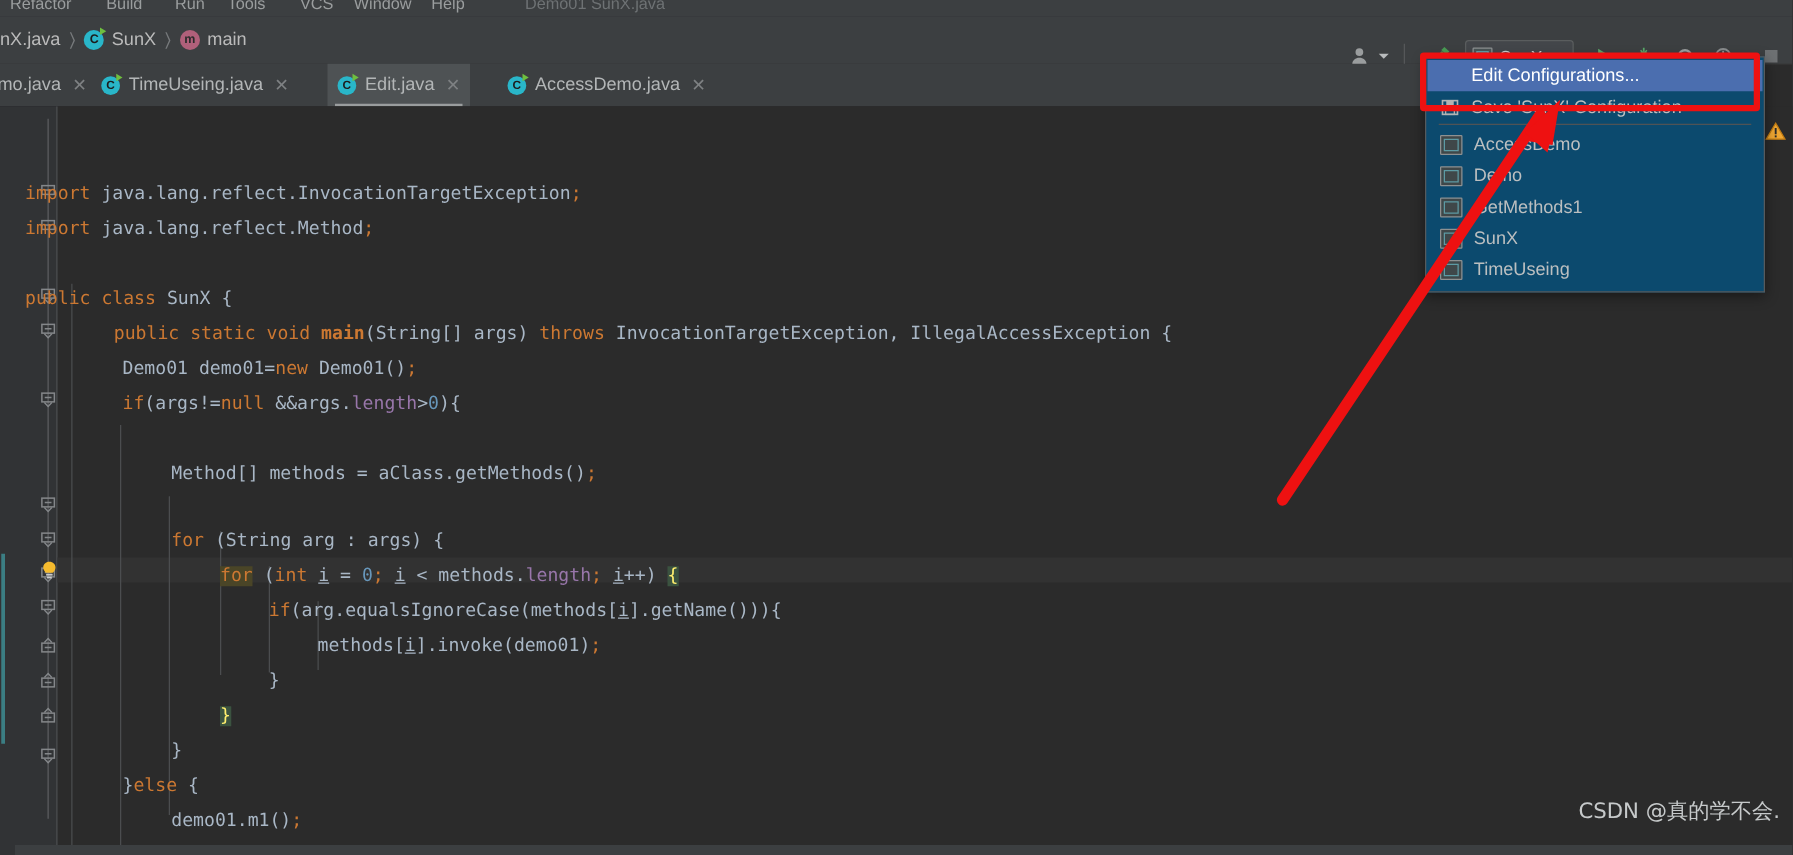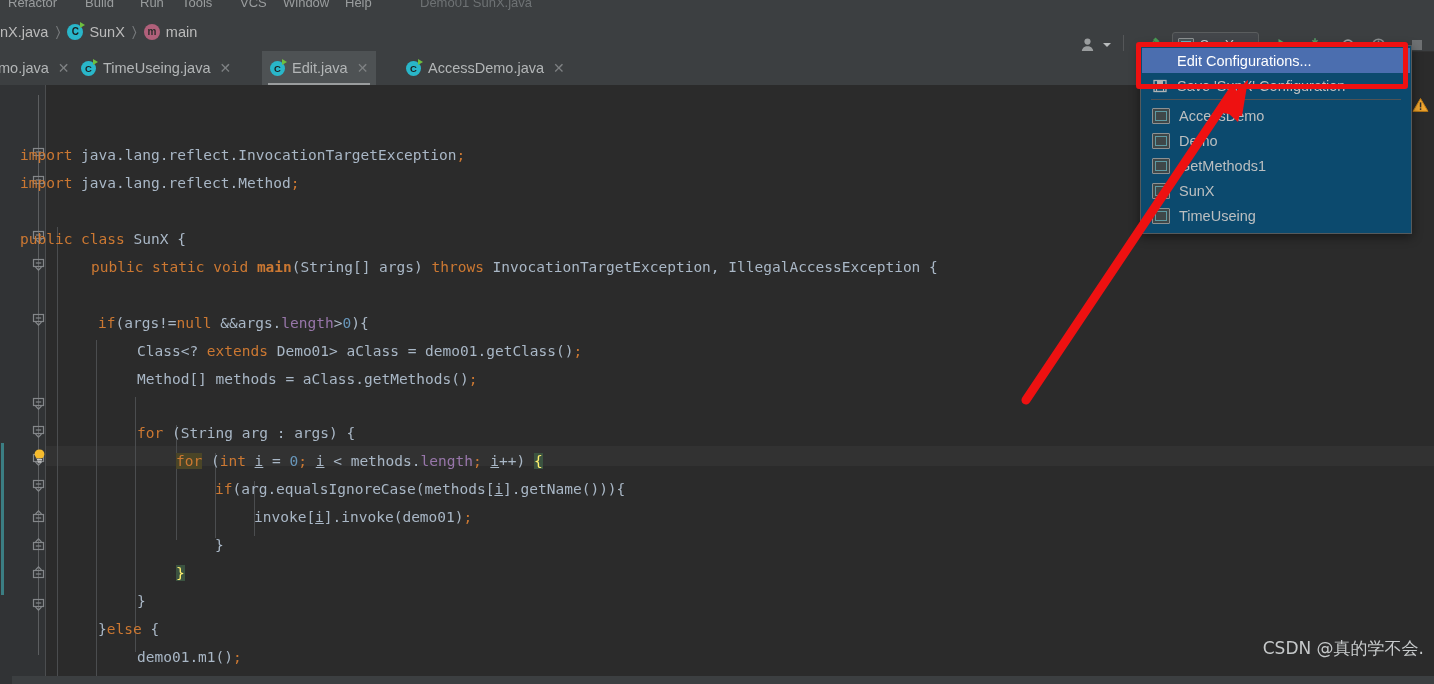--- a/index.html
+++ b/index.html
@@ -342,28 +342,28 @@
     <div class="indent" style="left:215px;top:368px;height:85px;"></div>
     <div class="indent" style="left:254px;top:396px;height:55px;"></div>
 
     <div class="code">
 
       <div class="ln" style="left:20px;top:56px;"><span class="kw">import</span><span class="txt"> java.lang.reflect.InvocationTargetException</span><span class="punct">;</span></div>
       <div class="ln" style="left:20px;top:84px;"><span class="kw">import</span><span class="txt"> java.lang.reflect.Method</span><span class="punct">;</span></div>
 
       <div class="ln" style="left:20px;top:140px;"><span class="kw">public class </span><span class="txt">SunX {</span></div>
       <div class="ln" style="left:59px;top:168px;margin-left:32px;"><span class="kw">public static void </span><span class="kwb">main</span><span class="txt">(String[] args) </span><span class="kw">throws </span><span class="txt">InvocationTargetException, IllegalAccessException {</span></div>
+      <div class="ln" style="left:98px;top:196px;"><span class="txt">Demo01 demo01=</span><span class="kw">new </span><span class="txt">Demo01()</span><span class="punct">;</span></div>
       <div class="ln" style="left:98px;top:224px;"><span class="kw">if</span><span class="txt">(args!=</span><span class="kw">null </span><span class="txt">&amp;&amp;args.</span><span class="fld">length</span><span class="txt">&gt;</span><span class="num">0</span><span class="txt">){</span></div>
-      <div class="ln" style="left:137px;top:252px;"><span class="txt">Class&lt;? </span><span class="kw">extends </span><span class="txt">Demo01&gt; aClass = demo01.getClass()</span><span class="punct">;</span></div>
       <div class="ln" style="left:137px;top:334px;"><span class="kw">for </span><span class="txt">(String arg : args) {</span></div>
 
       <div class="ln" style="left:137px;top:280px;"><span class="txt">Method[] methods = aClass.getMethods()</span><span class="punct">;</span></div>
       <div class="ln" style="left:176px;top:362px;"><span class="hl-for">for</span><span class="txt"> (</span><span class="kw">int </span><span class="txt ul">i</span><span class="txt"> = </span><span class="num">0</span><span class="punct">; </span><span class="txt ul">i</span><span class="txt"> &lt; methods.</span><span class="fld">length</span><span class="punct">; </span><span class="txt ul">i</span><span class="txt">++) </span><span class="hl-brace">{</span></div>
       <div class="ln" style="left:215px;top:390px;"><span class="kw">if</span><span class="txt">(arg.equalsIgnoreCase(methods[</span><span class="txt ul">i</span><span class="txt">].getName())){</span></div>
-      <div class="ln" style="left:254px;top:418px;"><span class="txt">invoke[</span><span class="txt ul">i</span><span class="txt">].invoke(demo01)</span><span class="punct">;</span></div>
+      <div class="ln" style="left:254px;top:418px;"><span class="txt">methods[</span><span class="txt ul">i</span><span class="txt">].invoke(demo01)</span><span class="punct">;</span></div>
       <div class="ln" style="left:215px;top:446px;"><span class="txt">}</span></div>
       <div class="ln" style="left:176px;top:474px;"><span class="hl-brace">}</span></div>
       <div class="ln" style="left:137px;top:502px;"><span class="txt">}</span></div>
       <div class="ln" style="left:98px;top:530px;"><span class="txt">}</span><span class="kw">else </span><span class="txt">{</span></div>
       <div class="ln" style="left:137px;top:558px;"><span class="txt">demo01.m1()</span><span class="punct">;</span></div>
       <div class="ln" style="left:137px;top:586px;"></div>
     </div>
 
     <div class="scrollerr"></div>
     <div class="warnico">

